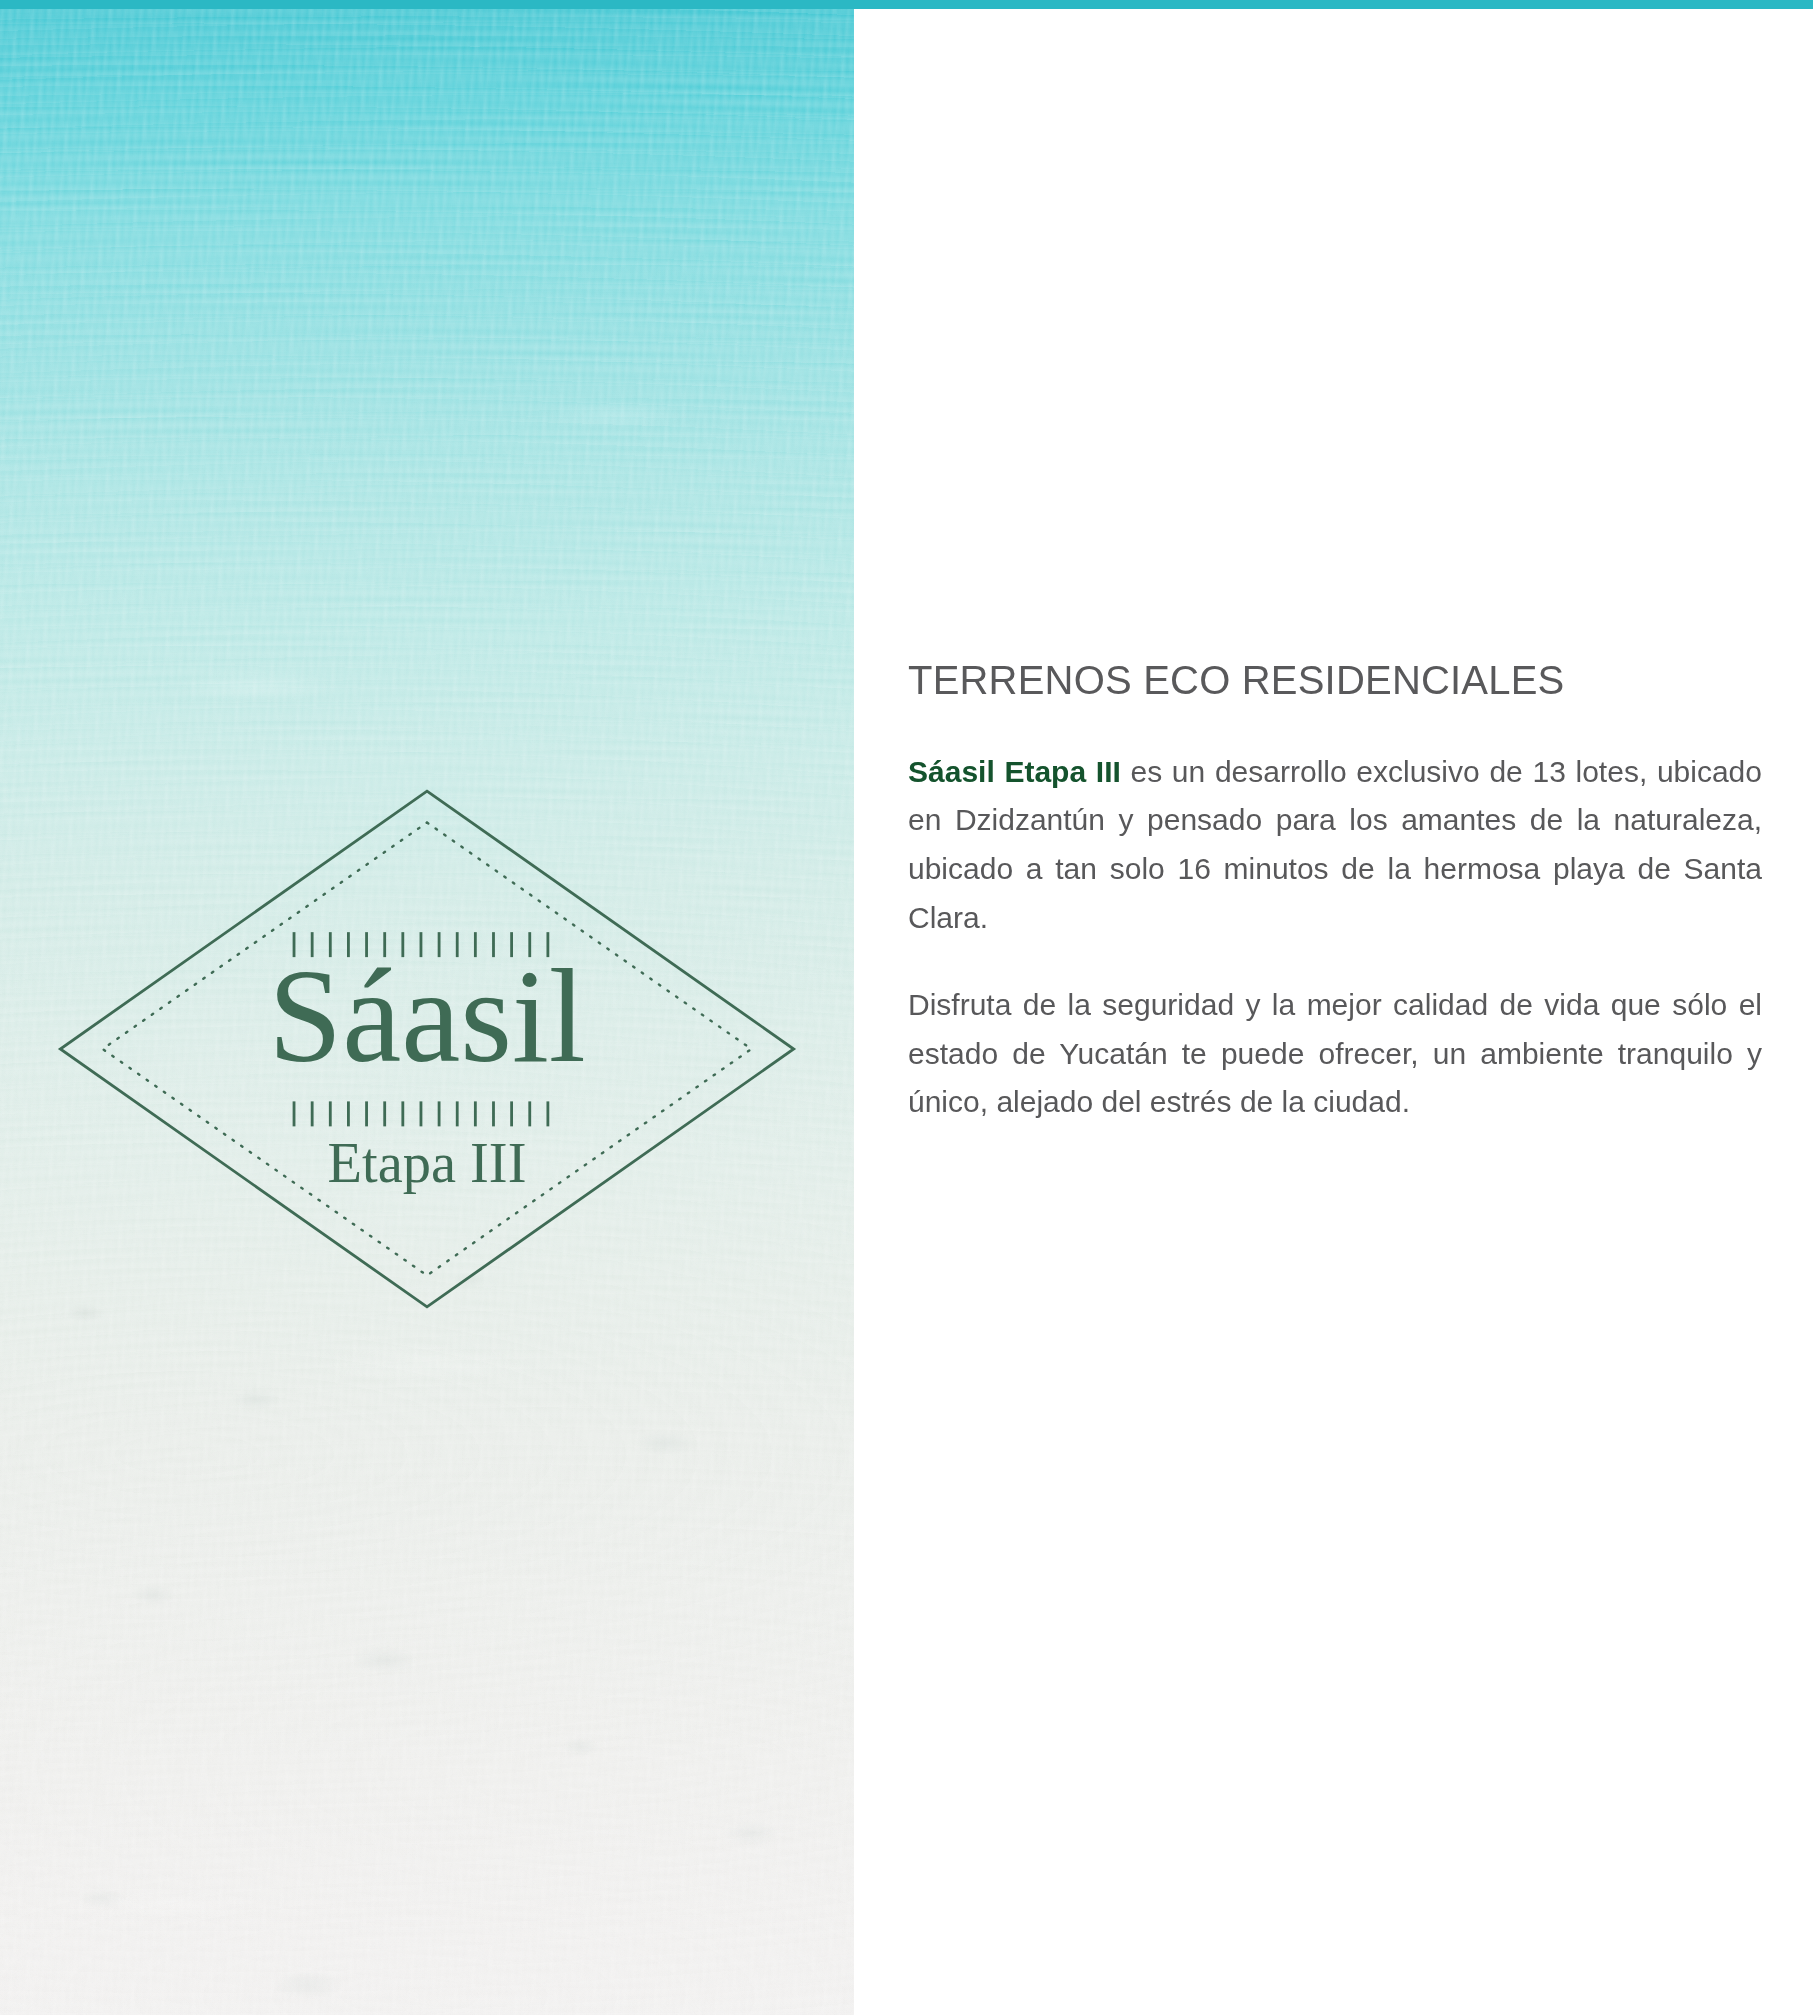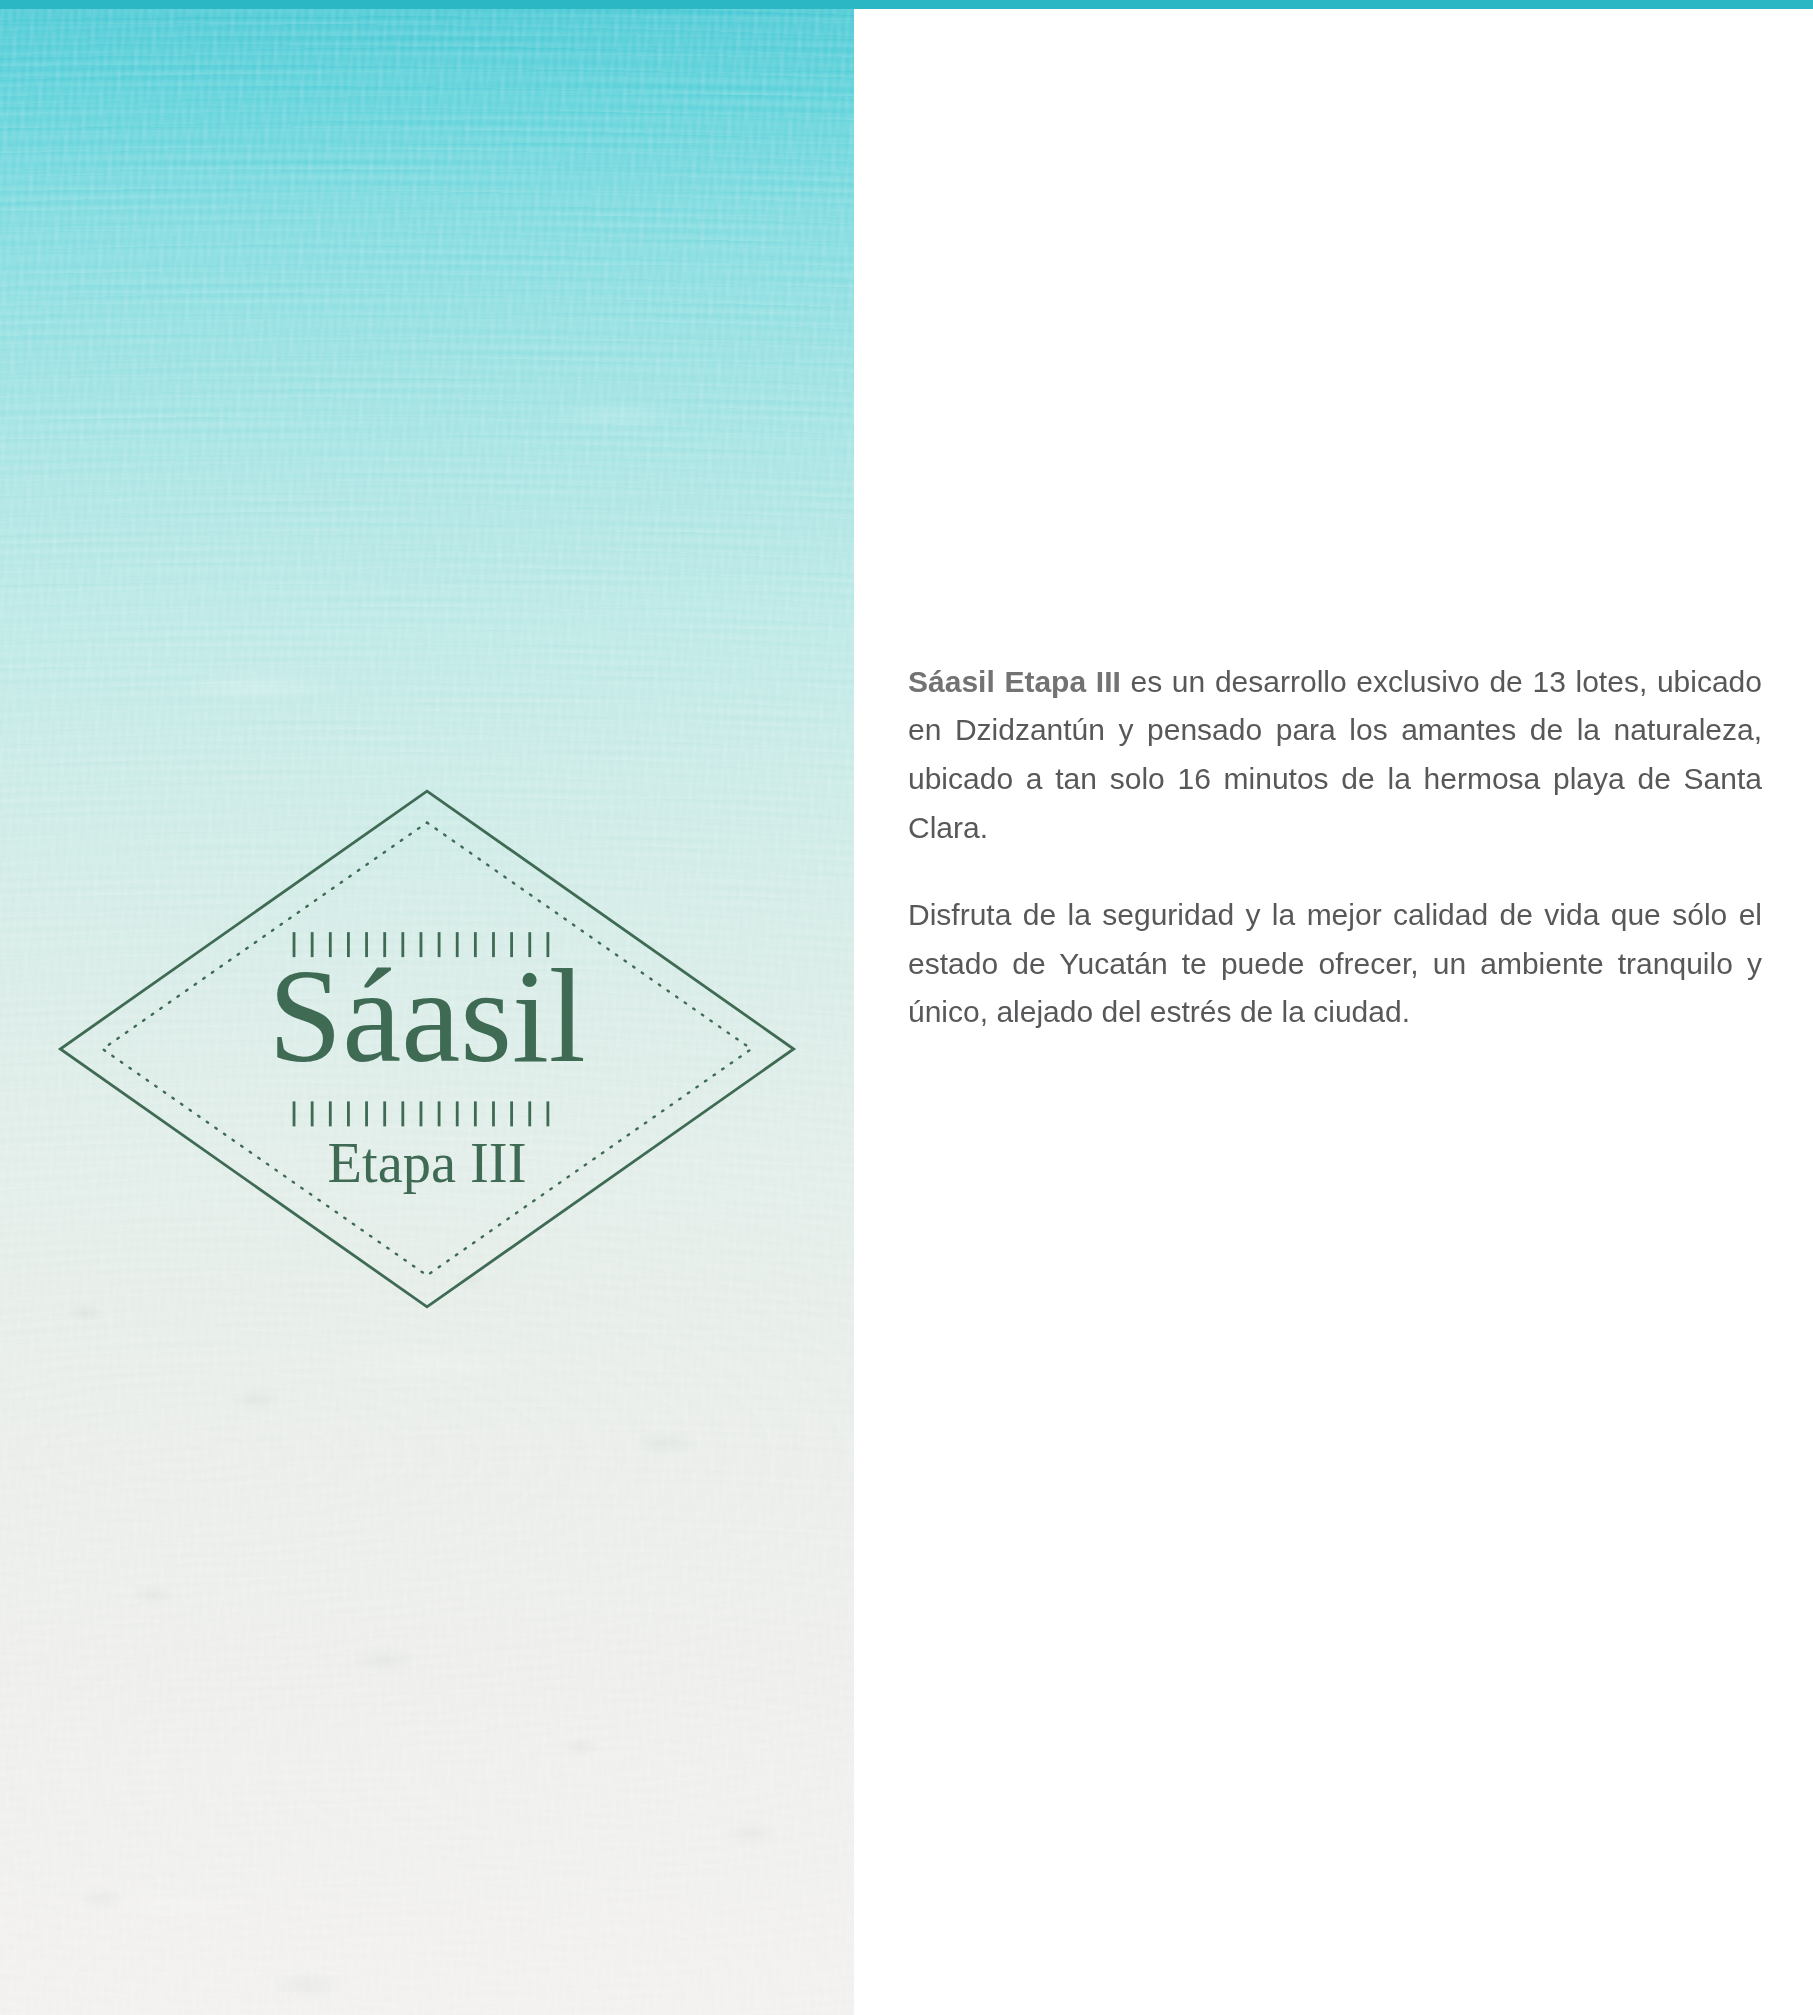--- a/index.html
+++ b/index.html
@@ -175,21 +175,21 @@
     font-size: 30px;
     line-height: 1.62;
     color: #58585a;
     text-align: justify;
     text-justify: inter-word;
     margin: 0 0 39px 0;
   }
   .para:last-child { margin-bottom: 0; }
   .brand-strong {
     font-weight: bold;
-    color: #737373;
+    color: #14532d;
   }
 </style>
 </head>
 <body>
 
 <div class="top-bar"></div>
 
 <div class="page">
 
   <div class="photo-panel">
@@ -245,20 +245,21 @@
         </g>
 
         <text class="logo-word" x="950" y="1010" font-size="140" text-anchor="middle">Etapa III</text>
       </svg>
     </div>
   </div>
 
   <div class="text-panel">
     <div class="text-inner">
 
+      <h1 class="headline">TERRENOS ECO RESIDENCIALES</h1>
 
       <p class="para">
         <span class="brand-strong">Sáasil Etapa III</span><span> es un desarrollo exclusivo de 13 lotes, ubicado en Dzidzantún y pensado para los amantes de la naturaleza, ubicado a tan solo 16 minutos de la hermosa playa de Santa Clara.</span>
       </p>
 
       <p class="para">Disfruta de la seguridad y la mejor calidad de vida que sólo el estado de Yucatán te puede ofrecer, un ambiente tranquilo y único, alejado del estrés de la ciudad.</p>
 
     </div>
   </div>
 

